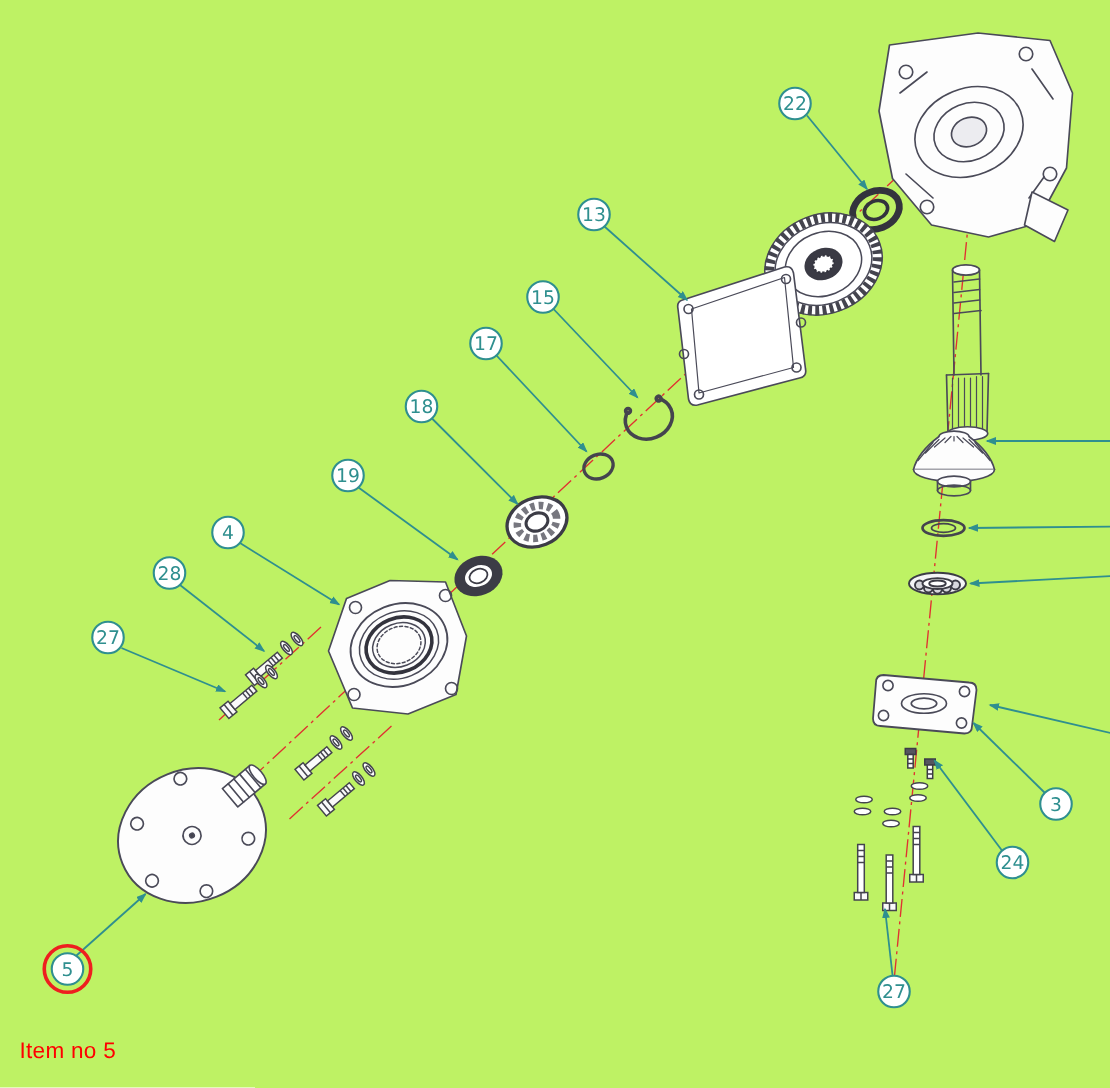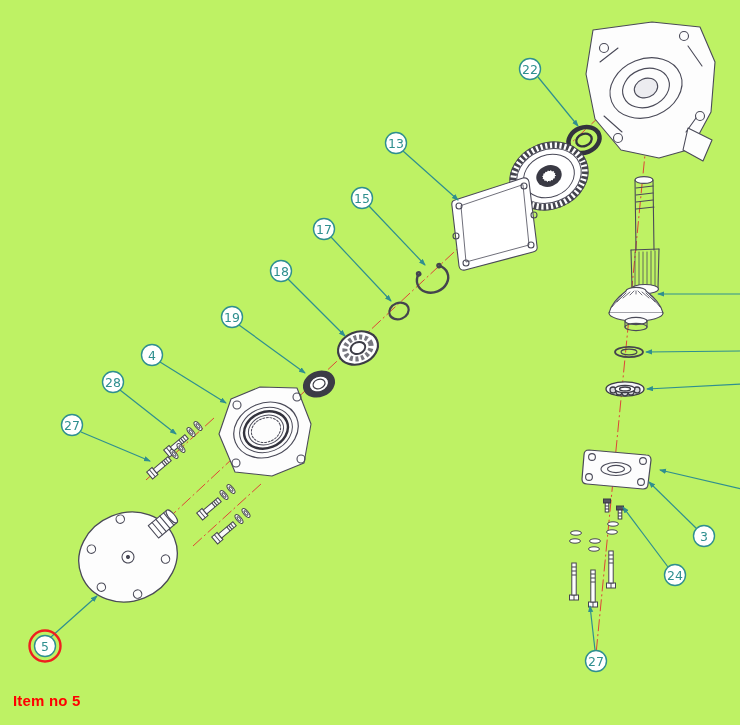--- a/index.html
+++ b/index.html
@@ -5,21 +5,21 @@
   html,body{margin:0;padding:0;background:#fff;}
   #stage{position:relative;width:740px;height:725px;background:#bef264;overflow:hidden;
          font-family:"Liberation Sans","DejaVu Sans",sans-serif;}
   #diagram-svg{position:absolute;left:0;top:0;}
   .part{stroke:#4a4a58;fill:none;stroke-width:1.1;stroke-linecap:round;stroke-linejoin:round;}
   .leader{stroke:#2f8f8f;stroke-width:1.2;fill:none;}
   .cline{stroke:#e03131;stroke-width:0.9;fill:none;stroke-dasharray:12 3 2 3;}
   .bc{fill:#fff;stroke:#2f8f8f;stroke-width:1.4;}
   .bt{fill:#2f8f8f;font:12.5px "DejaVu Sans",sans-serif;text-anchor:middle;dominant-baseline:central;}
   .hl{fill:none;stroke:#ee1f1f;stroke-width:2.4;}
-  #caption{position:absolute;left:13px;top:692px;color:#ff0000;font-weight:bold;
+  #caption{position:absolute;left:13px;top:692px;color:#ff0000;font-weight:normal;
            font-size:15px;letter-spacing:0.2px;}
 </style>
 </head>
 <body>
 
 <div id="stage">
 <svg id="diagram-svg" width="740" height="725" viewBox="0 0 740 725">
 
   <defs>
     <marker id="arrT" markerWidth="8" markerHeight="6" refX="6" refY="2.6" orient="auto" markerUnits="userSpaceOnUse">

